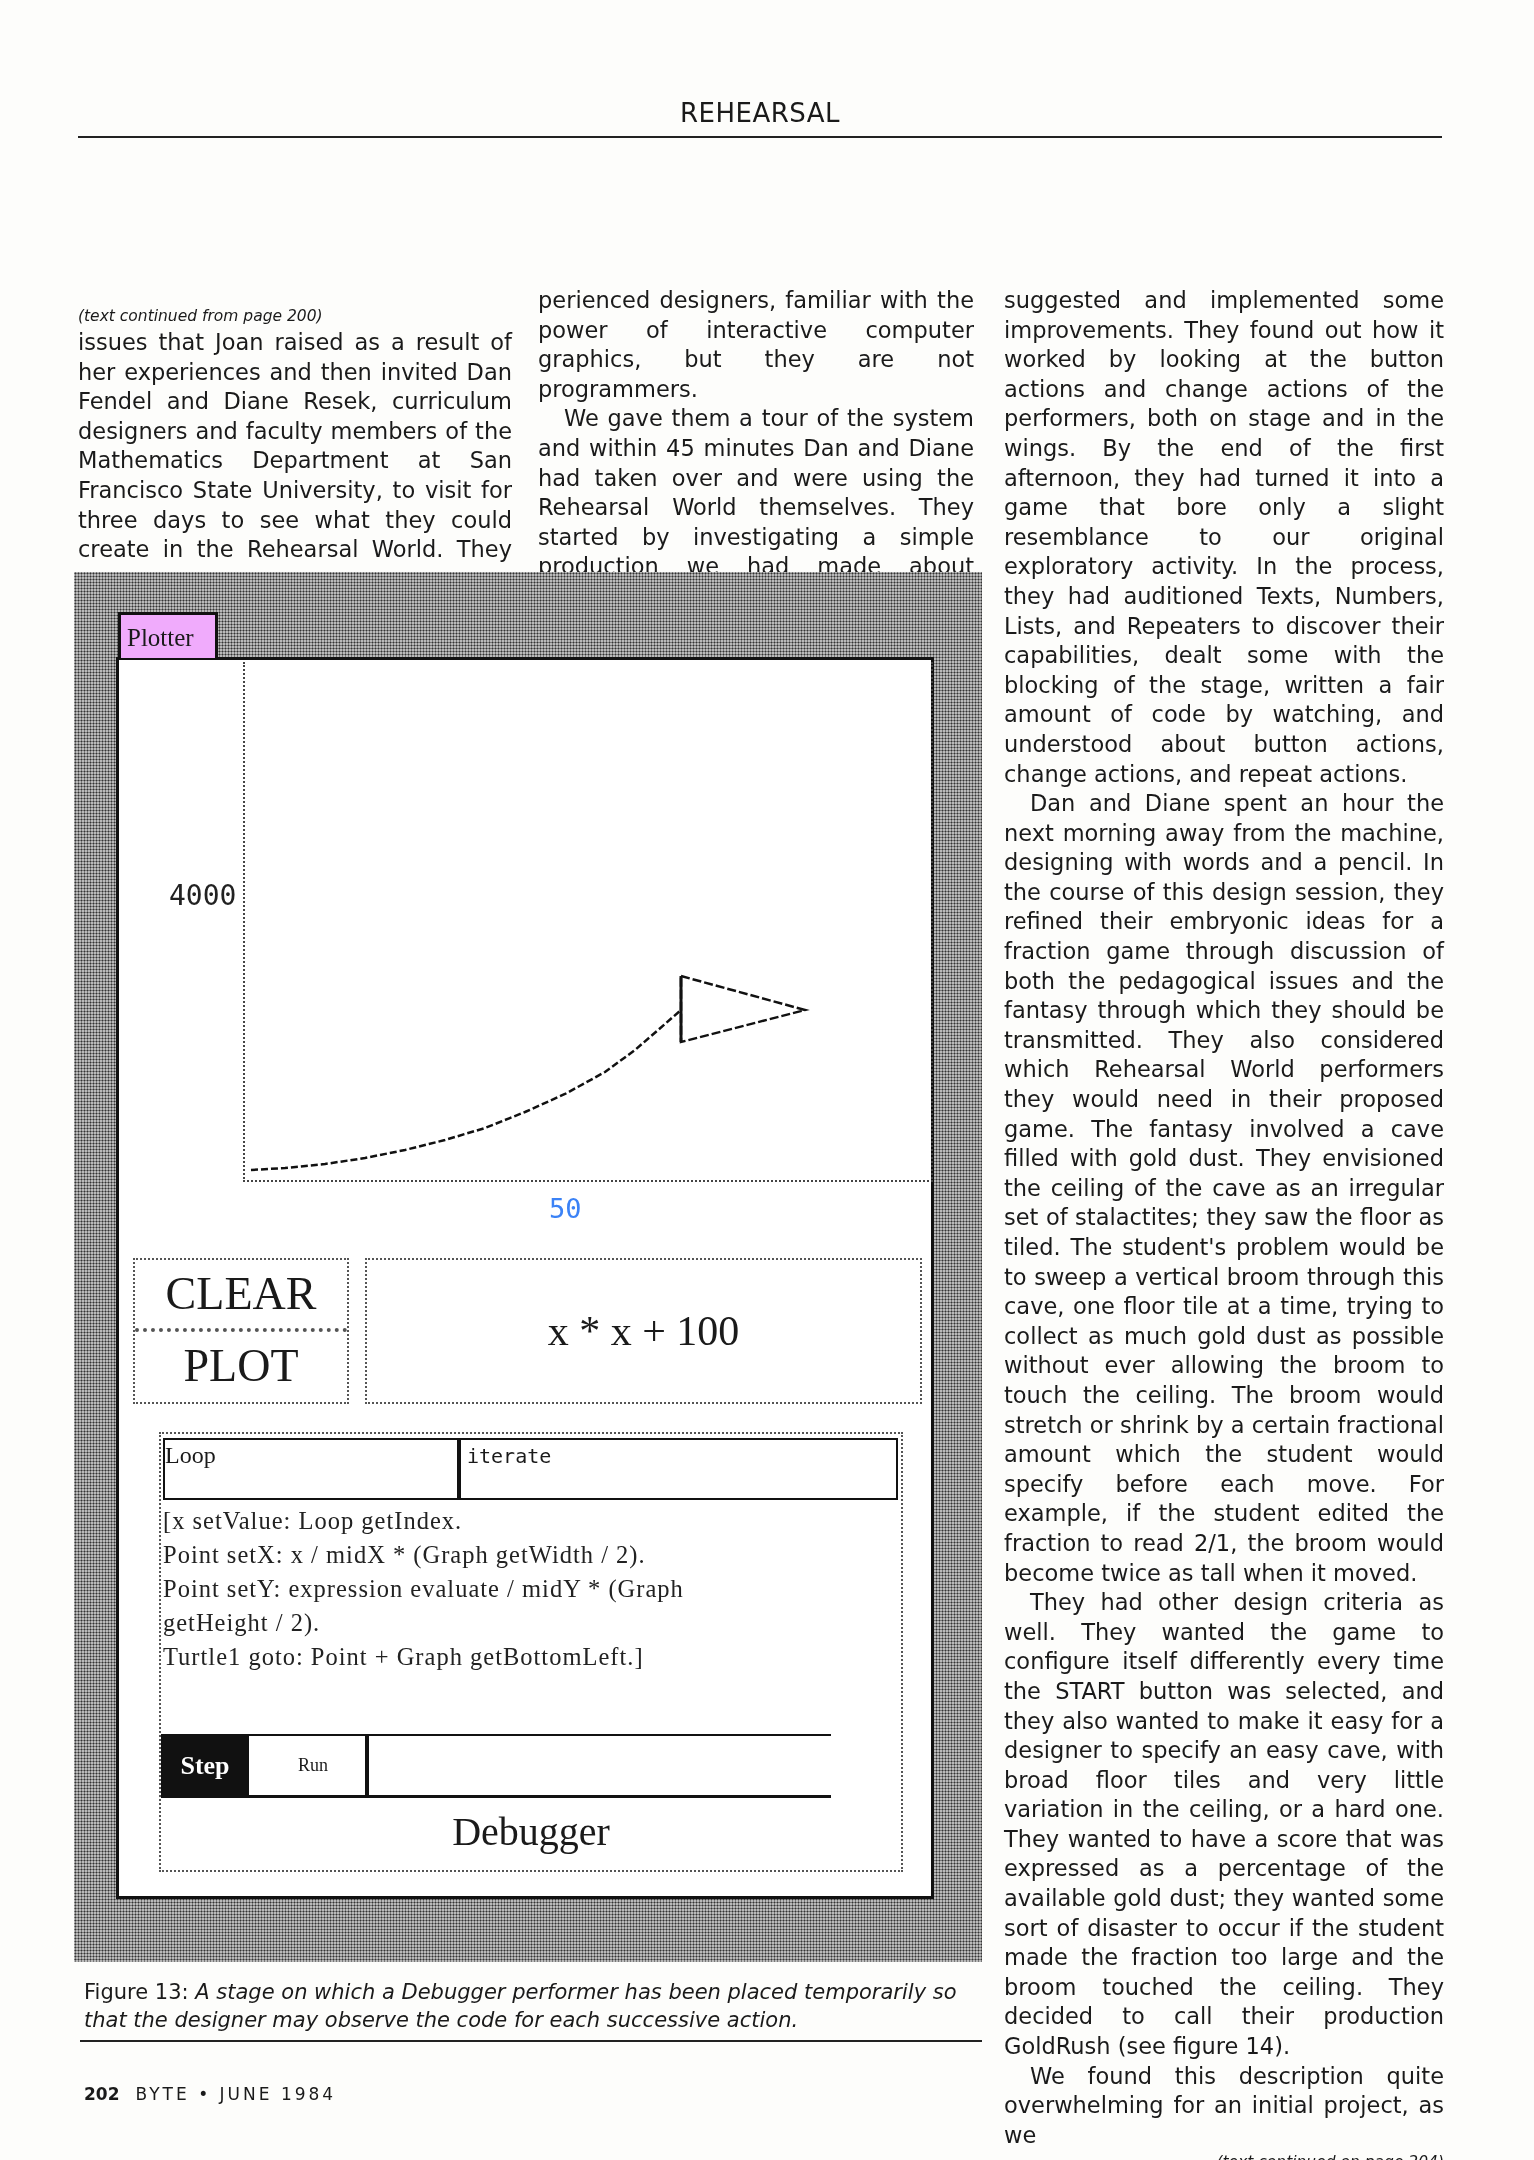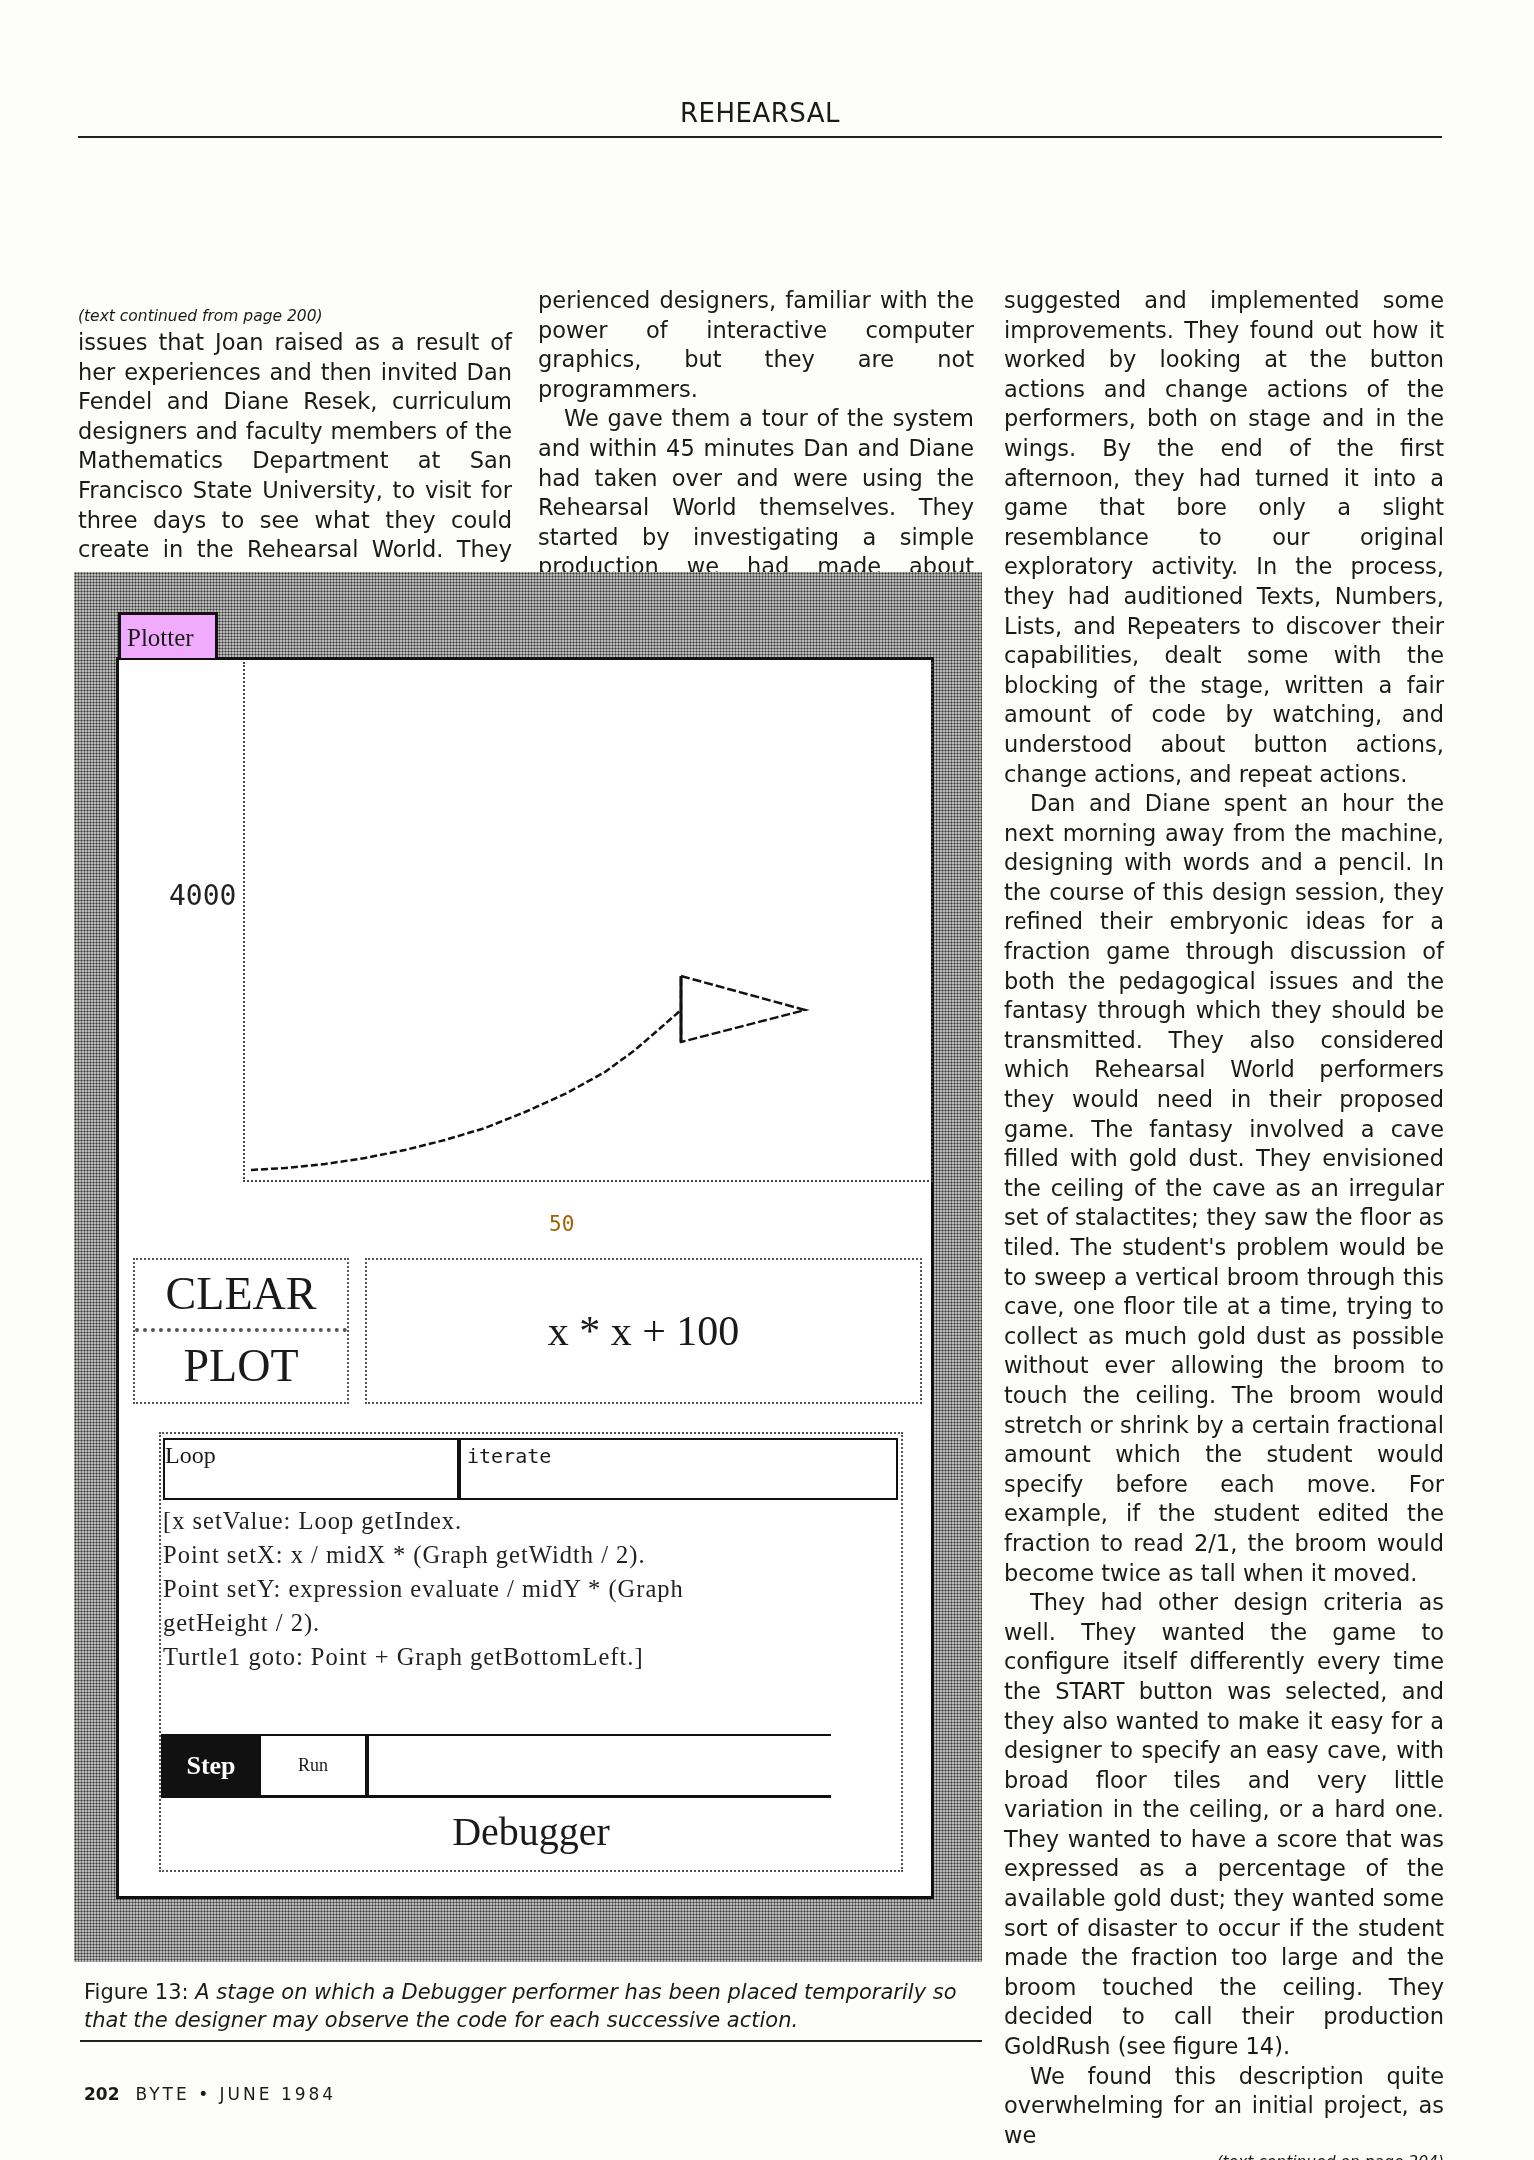--- a/index.html
+++ b/index.html
@@ -18,35 +18,35 @@
 
     
     .figure { position:absolute; left:74px; top:572px; width:908px; height:1390px;
       background-color:#b9b9b9;
       background-image: radial-gradient(#333 0.9px, transparent 1.1px);
       background-size:3px 3px; }
     .plotter-tab { position:absolute; left:118px; top:612px; width:100px; height:46px; background:#f0abfc; border:3px solid #111; border-bottom:none; font-family:"Liberation Serif", serif; font-size:25px; line-height:46px; padding-left:6px; box-sizing:border-box; z-index:2; }
     .window { position:absolute; left:116px; top:657px; width:818px; height:1242px; background:#fff; border:3px solid #111; box-sizing:border-box; }
     .graph-box { position:absolute; left:124px; top:2px; width:690px; height:520px; border:2px dotted #444; border-top:none; box-sizing:border-box; }
     .ylabel { position:absolute; left:50px; top:219px; font-family:"DejaVu Sans Mono", monospace; font-size:28px; color:#222; }
-    .xlabel { position:absolute; left:430px; top:533px; font-family:"DejaVu Sans Mono", monospace; font-size:21px; color:#a16207;margin-top:19px; }
+    .xlabel { position:absolute; left:430px; top:533px; font-family:"DejaVu Sans Mono", monospace; font-size:27px; color:#3b82f6; }
     .graph-svg { position:absolute; left:0; top:0; width:690px; height:520px; }
     .btn-stack { position:absolute; left:14px; top:598px; width:216px; height:146px; border:2px dotted #555; box-sizing:border-box; }
     .btn { position:absolute; left:0; width:212px; height:68px; font-family:"Liberation Serif", serif; font-size:46px; text-align:center; line-height:68px; background:#fff; cursor:pointer; }
     .btn.clear { top:0; border-bottom:4px dotted #555; }
     .btn.plot { top:72px; }
     .expr-box { position:absolute; left:246px; top:598px; width:557px; height:146px; border:2px dotted #555; box-sizing:border-box; font-family:"Liberation Serif", serif; font-size:42px; text-align:center; line-height:142px; }
     .debugger { position:absolute; left:40px; top:772px; width:744px; height:440px; border:2px dotted #555; box-sizing:border-box; }
     .dbg-top { position:absolute; left:2px; top:4px; width:735px; height:62px; border:2px solid #111; box-sizing:border-box; }
     .dbg-loop { position:absolute; left:0; top:0; width:296px; height:58px; border-right:4px solid #111; font-family:"Liberation Serif", serif; font-size:24px; padding:2px 0 0 0; box-sizing:border-box; }
     .dbg-iter { position:absolute; left:300px; top:0; right:0; height:58px; font-family:"DejaVu Sans Mono", monospace; font-size:20px; padding:4px 0 0 2px; box-sizing:border-box; }
     .dbg-code { position:absolute; left:2px; top:70px; width:730px; font-family:"Liberation Serif", serif; font-size:24.5px; line-height:34px; color:#222; letter-spacing:1px; }
     .dbg-code div { white-space:nowrap; }
     .dbg-bar { position:absolute; left:0; top:300px; width:670px; height:64px; border-top:2px solid #111; border-bottom:3px solid #111; box-sizing:border-box; }
-    .step { position:absolute; left:0; top:0; width:100px; height:59px; background:#111; color:#fff; font-family:"Liberation Serif", serif; font-weight:bold; font-size:26px; line-height:59px; text-align:center; }
+    .step { position:absolute; left:0; top:0; width:88px; height:59px; background:#111; color:#fff; font-family:"Liberation Serif", serif; font-weight:bold; font-size:26px; line-height:59px; text-align:center; }
     .run { position:absolute; left:100px; top:0; width:104px; height:59px; border-right:4px solid #111; font-family:"Liberation Serif", serif; font-size:18px; line-height:59px; text-align:center; }
     .doit { position:absolute; left:208px; top:0; right:0; height:59px; border-right:2px solid #111; font-family:"Liberation Serif", serif; font-size:24px; line-height:59px; text-align:center; }
     .dbg-title { position:absolute; left:0; right:0; top:368px; text-align:center; font-family:"Liberation Serif", serif; font-size:40px; line-height:60px; }
     .caption { position:absolute; left:84px; top:1978px; width:900px; font-size:21px; line-height:28px; }
     .caption .it { font-style:italic; }
     .rule-bottom { position:absolute; left:80px; top:2040px; width:902px; height:0; border-top:2px solid #222; }
     .footer { position:absolute; left:84px; top:2084px; font-size:17px; letter-spacing:3px; }
     .footer b { letter-spacing:0; margin-right:16px; }
   </style>
 </head>

